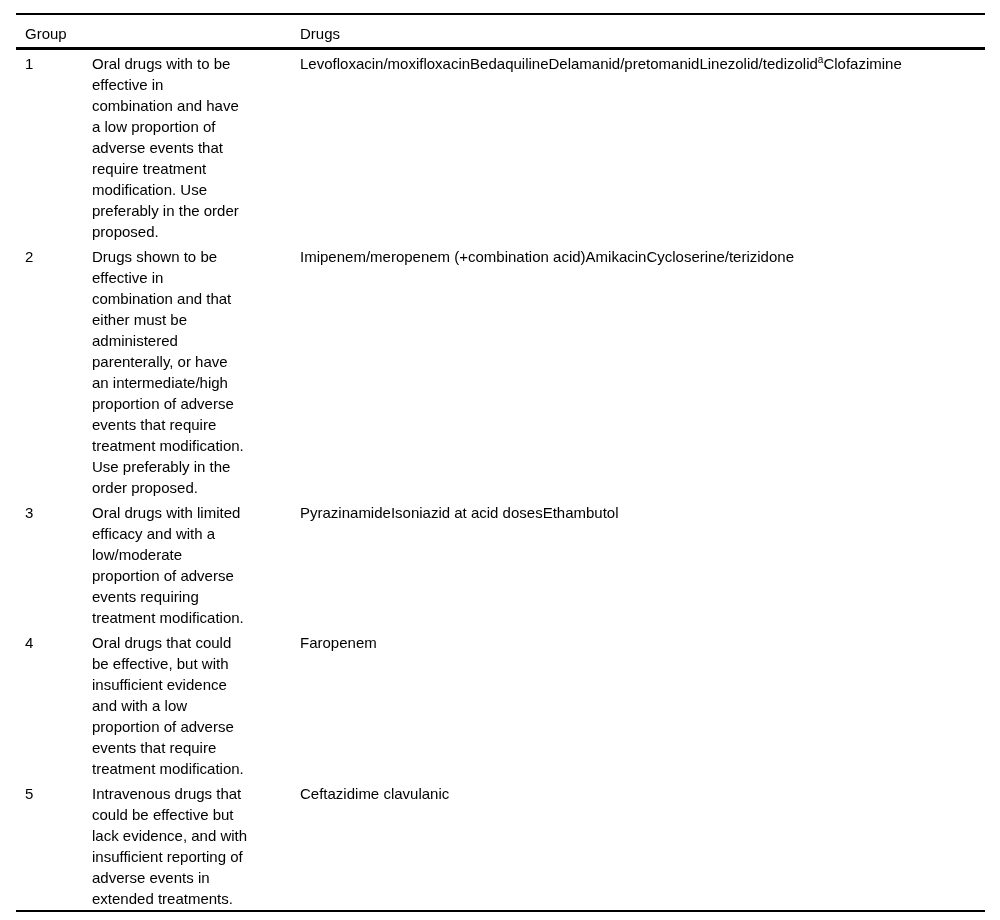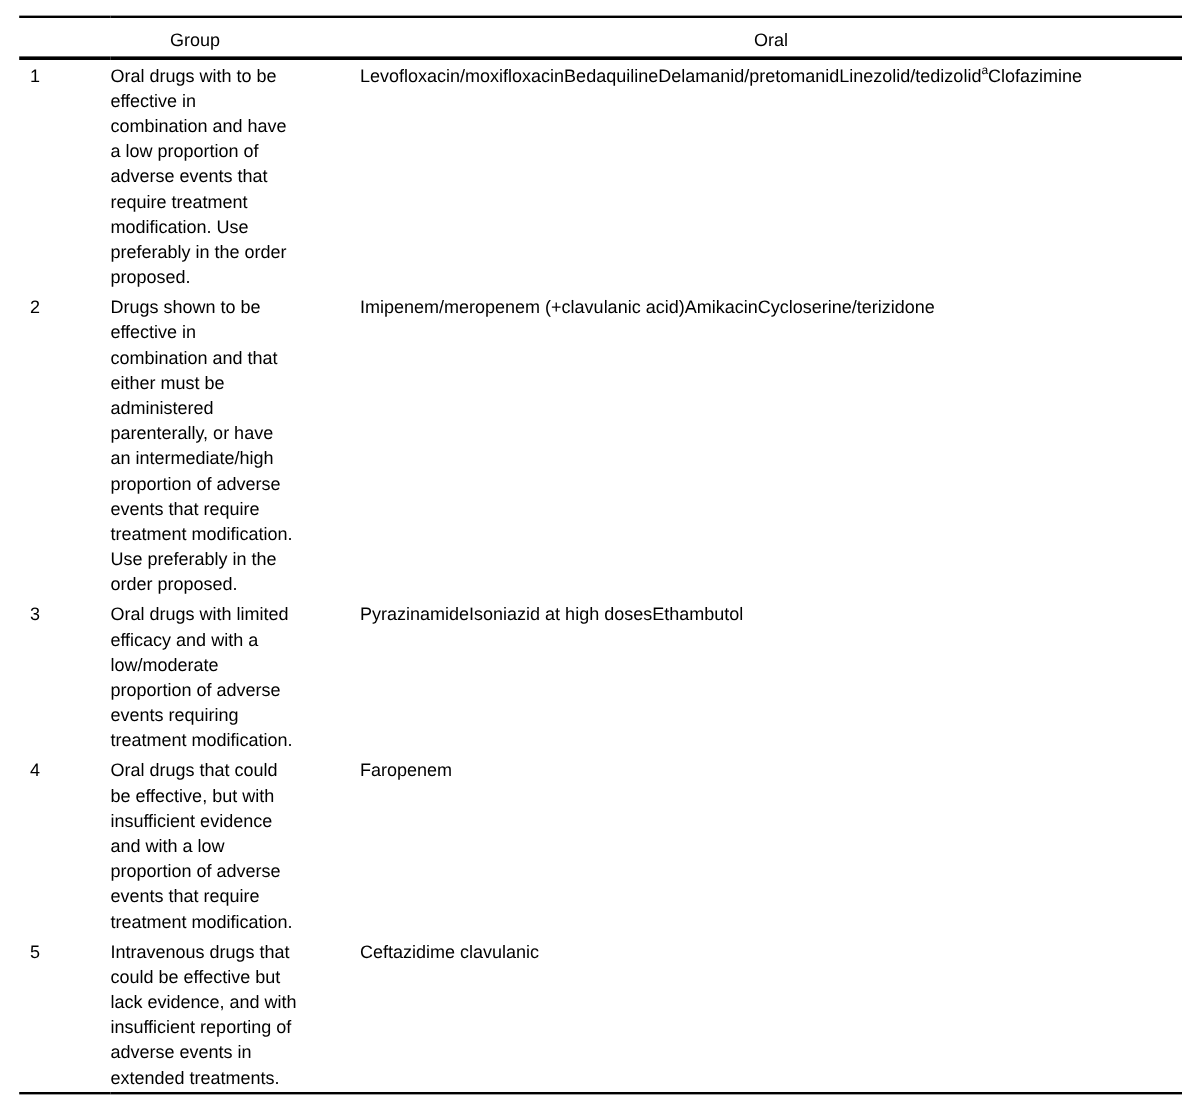--- a/index.html
+++ b/index.html
@@ -26,21 +26,21 @@
     border-top: 2px solid #000000;
     border-bottom: 2px solid #000000;
     font-size: 15px;
     line-height: 21px;
     table-layout: fixed;
   }
   col.col-group { width: 76px; }
   col.col-desc  { width: 208px; }
   col.col-drugs { width: auto; }
   thead th {
-    text-align: center;
+    text-align: left;
     font-weight: normal;
     padding: 8px 0 3px 0;
     border-bottom: 3px solid #000000;
     font-size: 15px;
   }
   thead th.group-head { padding-left: 9px; }
   tbody td {
     vertical-align: top;
     padding: 3px 0 1px 0;
   }
@@ -65,21 +65,21 @@
 <div class="page">
   <table class="drug-table">
     <colgroup>
       <col class="col-group">
       <col class="col-desc">
       <col class="col-drugs">
     </colgroup>
     <thead>
       <tr>
         <th class="group-head" colspan="2">Group</th>
-        <th>Oral</th>
+        <th>Drugs</th>
       </tr>
     </thead>
     <tbody>
 
       <tr>
         <td class="group-cell">1</td>
         <td class="desc-cell">
           <span class="desc">Oral drugs with to be
 effective in
 combination and have
@@ -105,36 +105,36 @@
 administered
 parenterally, or have
 an intermediate/high
 proportion of adverse
 events that require
 treatment modification.
 Use preferably in the
 order proposed.</span>
         </td>
         <td class="drugs-cell">
-          <span>Imipenem/meropenem (+clavulanic acid)AmikacinCycloserine/terizidone</span>
+          <span>Imipenem/meropenem (+combination acid)AmikacinCycloserine/terizidone</span>
         </td>
       </tr>
 
       <tr>
         <td class="group-cell">3</td>
         <td class="desc-cell">
           <span class="desc">Oral drugs with limited
 efficacy and with a
 low/moderate
 proportion of adverse
 events requiring
 treatment modification.</span>
         </td>
         <td class="drugs-cell">
-          <span>PyrazinamideIsoniazid at high dosesEthambutol</span>
+          <span>PyrazinamideIsoniazid at acid dosesEthambutol</span>
         </td>
       </tr>
 
       <tr>
         <td class="group-cell">4</td>
         <td class="desc-cell">
           <span class="desc">Oral drugs that could
 be effective, but with
 insufficient evidence
 and with a low

